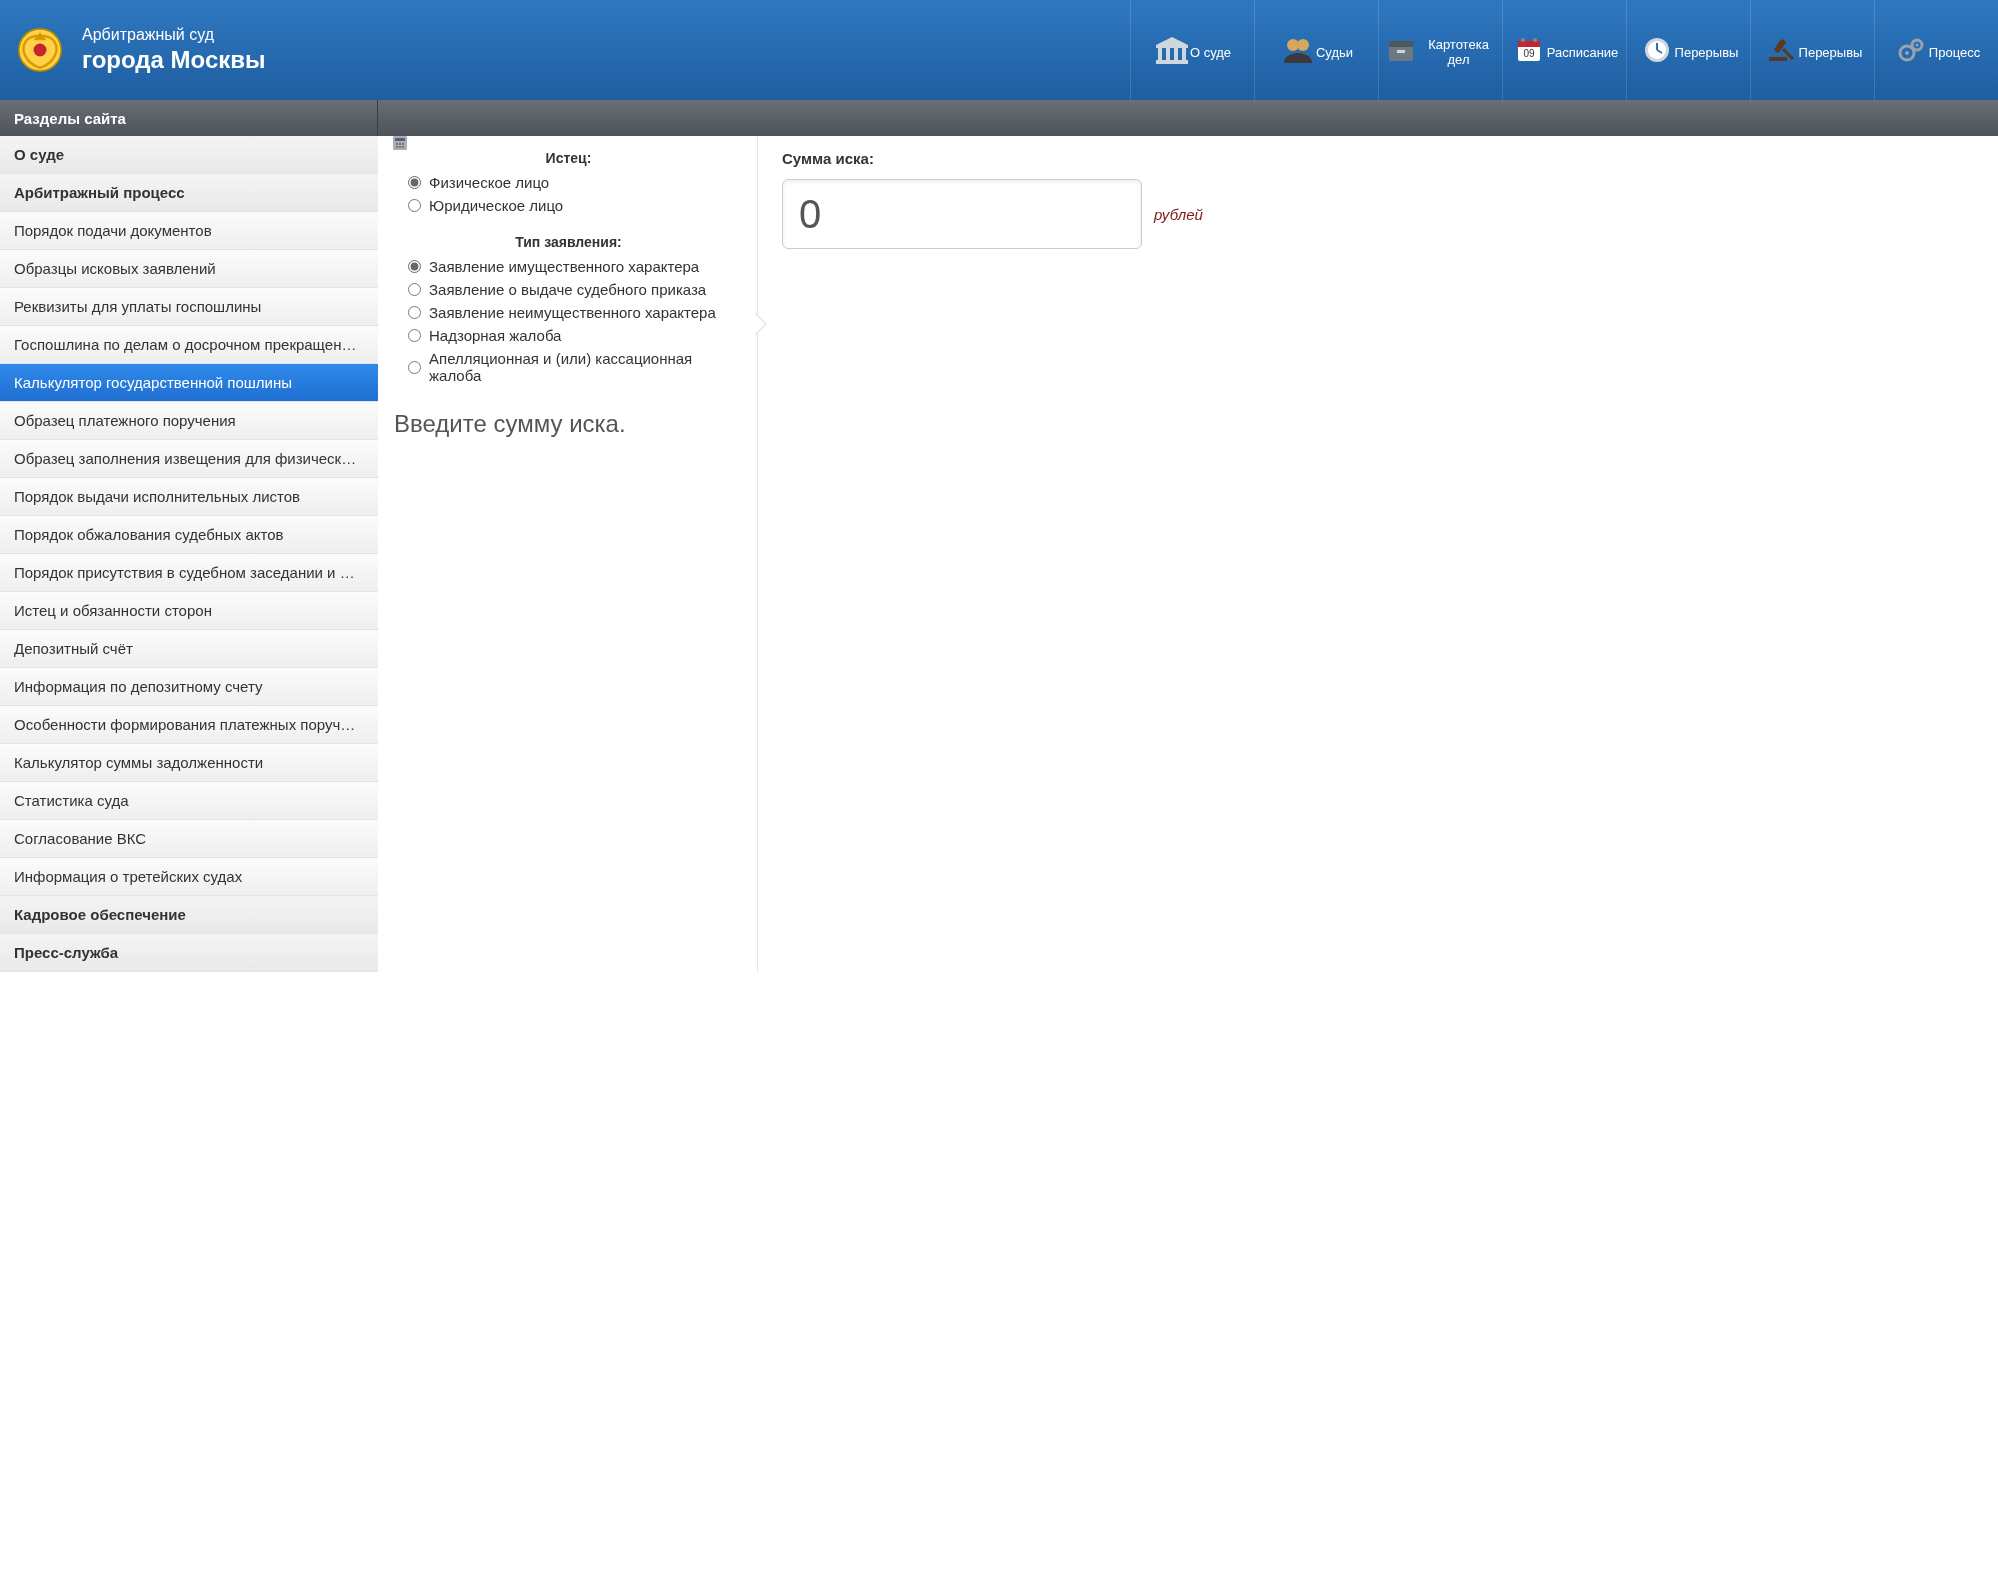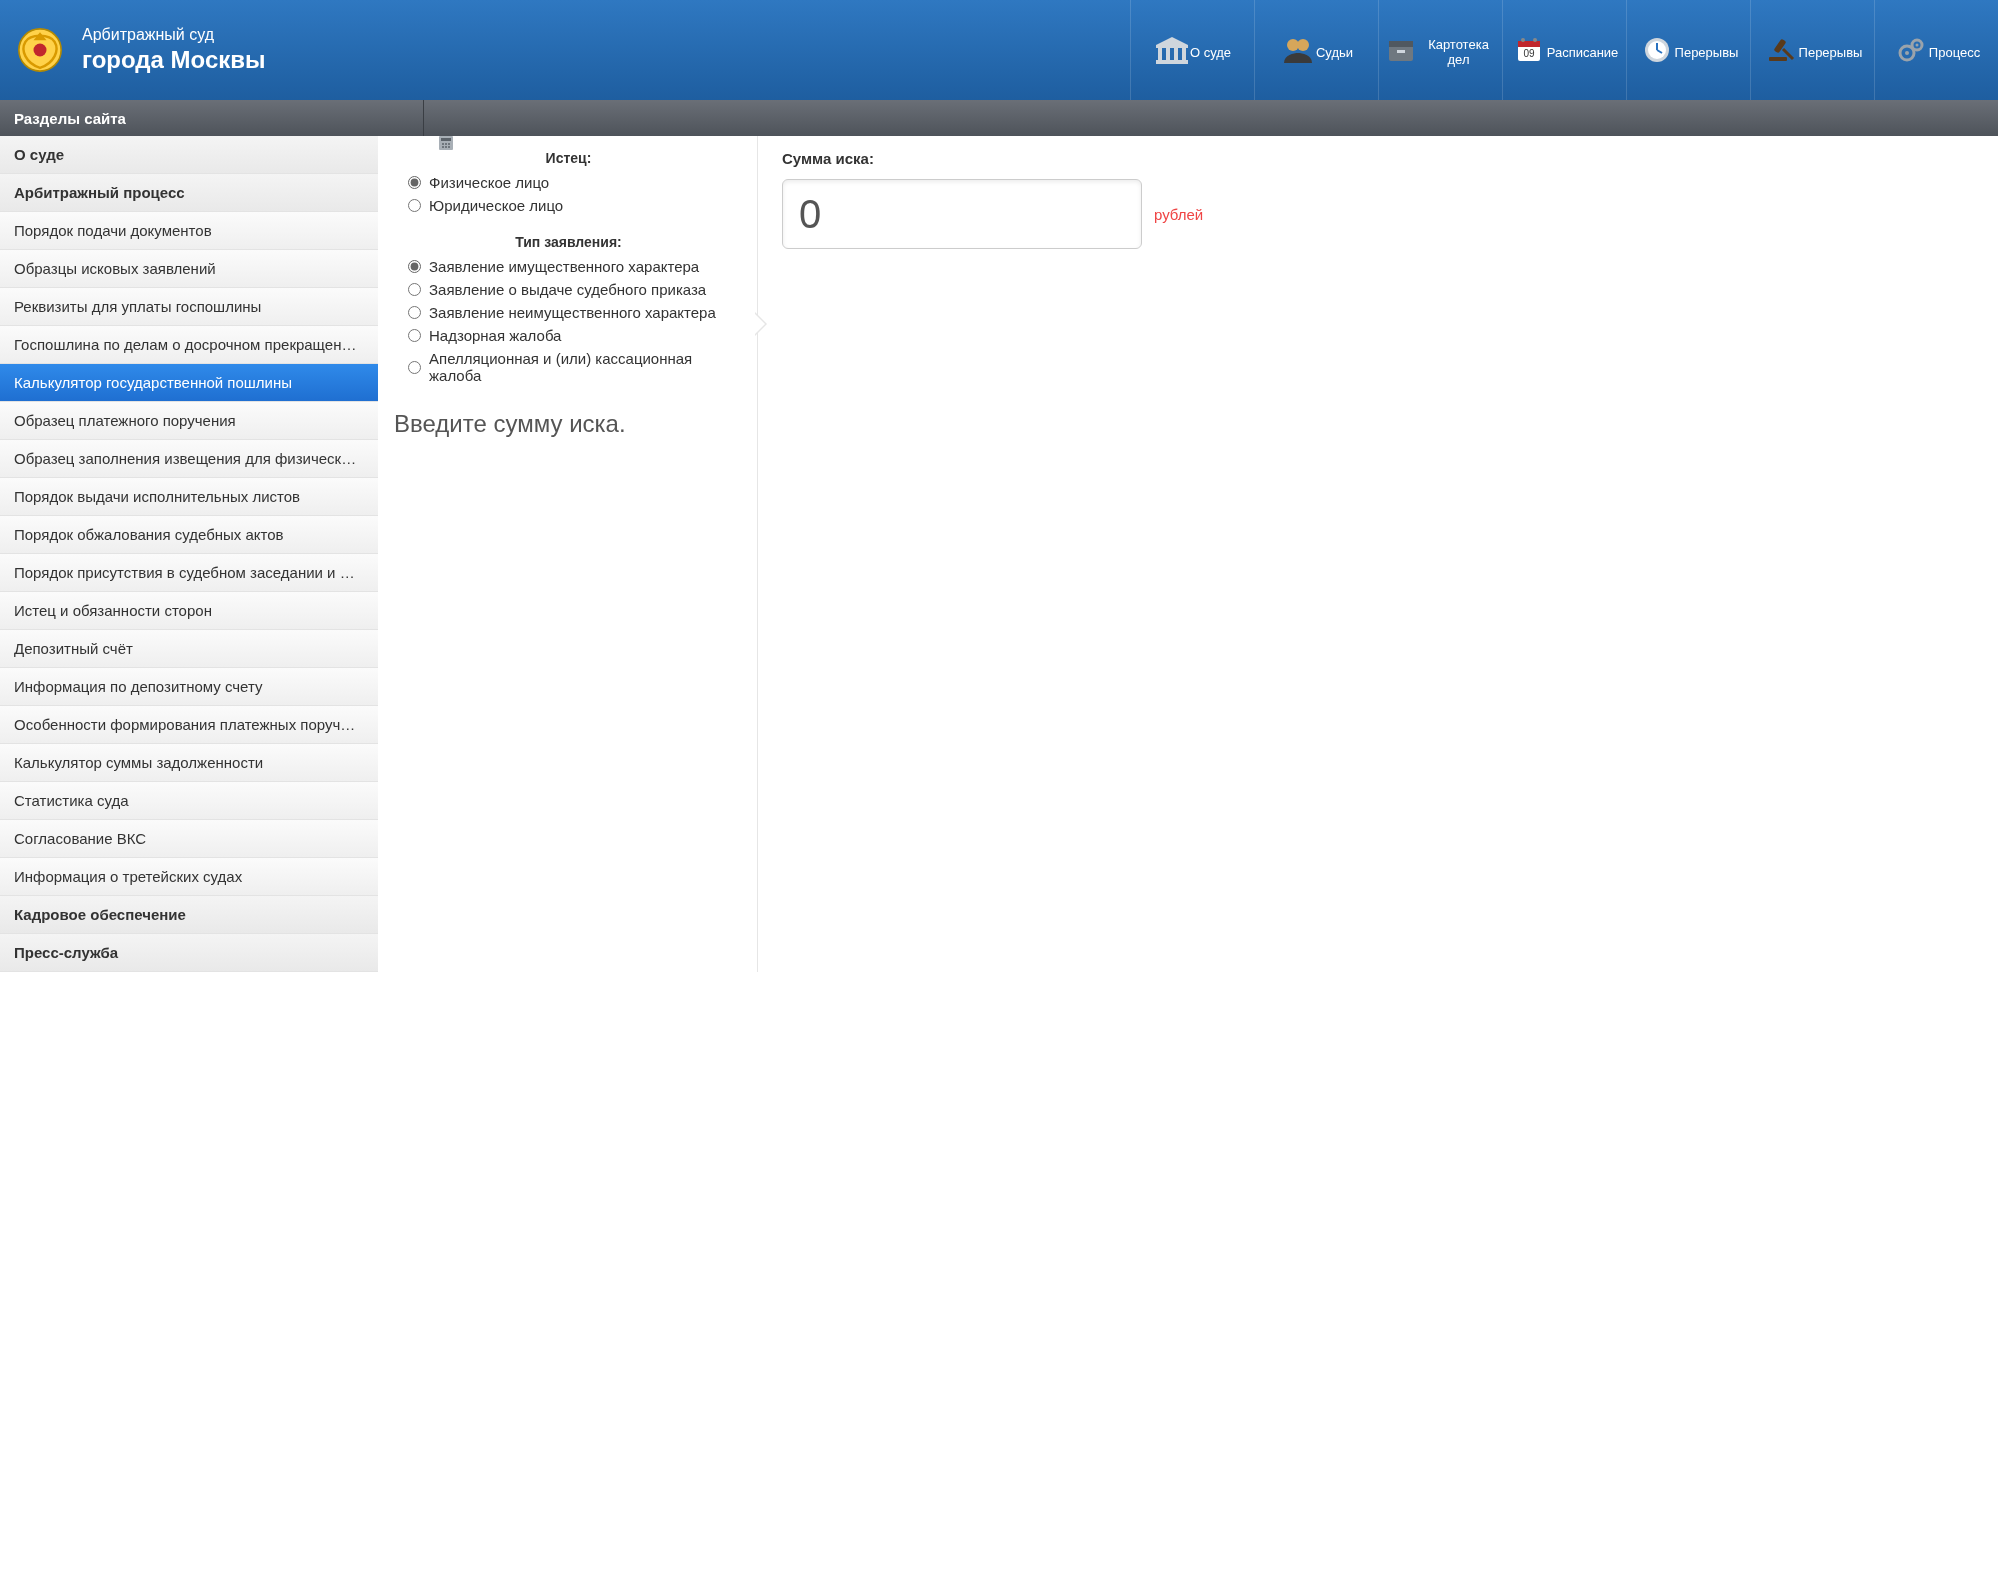--- a/index.html
+++ b/index.html
@@ -12,21 +12,21 @@
 .brand-text { color: #fff; line-height: 1.2; }
 .brand-top { font-size: 16px; font-weight: 400; }
 .brand-bottom { font-size: 24px; font-weight: 700; margin-top: 2px;}
 .nav { display: flex; margin-left: auto; }
 .nav-item { width: 124px; display: flex; flex-direction: row; align-items: center; justify-content: center; color: #fff; font-size: 13px; border-left: 1px solid rgba(255,255,255,0.15); cursor: pointer; text-align: center; padding: 6px 4px;}
 .nav-item .icon { height: 34px; display: flex; align-items: center; justify-content: center; }
 .nav-item span.label { margin-top: 4px; }
 
 
 .subheader-row { display: flex; background: linear-gradient(#6a6f77, #4e535a); color: #fff; height: 36px; font-weight: 700; font-size: 15px; }
-.subheader-left { width: 424px; padding: 0 14px; display: flex; align-items: center; border-right: 1px solid #3a3e44;}
+.subheader-left { width: 378px; padding: 0 14px; display: flex; align-items: center; border-right: 1px solid #3a3e44;}
 .subheader-right { flex: 1; padding: 0 14px; display: flex; align-items: center; gap: 20px; margin-top: 43px; }
 
 
 .layout { display: flex; }
 .sidebar { width: 378px; background: #f7f7f7; }
 .content { flex: 1; display: flex; }
 .content-left { width: 380px; padding: 14px 14px 14px 16px; border-right: 1px solid #e6e6e6; position: relative;}
 .content-right { flex: 1; padding: 14px 24px 14px 24px; }
 
 
@@ -40,21 +40,21 @@
 .radio-row input { accent-color: #666; }
 .section-gap { height: 14px; }
 .instruction { font-size: 24px; color: #555; margin-top: 26px; font-weight: 400;}
 .pointer { position: absolute; right:-10px; top: 176px; width:0; height:0; border-top:12px solid transparent; border-bottom:12px solid transparent; border-left:12px solid #e6e6e6;}
 .pointer::after{ content:""; position:absolute; left:-13px; top:-11px; border-top:11px solid transparent; border-bottom:11px solid transparent; border-left:11px solid #fff;}
 
 
 .sum-label { font-weight: 700; font-size: 15px;}
 .sum-row { display: flex; align-items: center; gap: 12px; margin-top: 12px;}
 .sum-input { flex: 1; max-width: 360px; height: 70px; border: 1px solid #ccc; border-radius: 6px; font-size: 40px; padding: 0 16px; color: #555; box-shadow: inset 0 2px 4px rgba(0,0,0,0.08); outline: none;}
-.sum-unit { font-size: 15px; color: #ef4444;}
+.sum-unit { font-size: 15px; color: #7f1d1d; font-style: italic;}
 
 svg { display: block;}
 </style>
 </head>
 <body>
 
 <div class="header">
   <div class="brand">
     <svg class="emblem" viewBox="0 0 64 64">
       <circle cx="32" cy="32" r="26" fill="#ffd24a" stroke="#b58a00" stroke-width="2"></circle>

